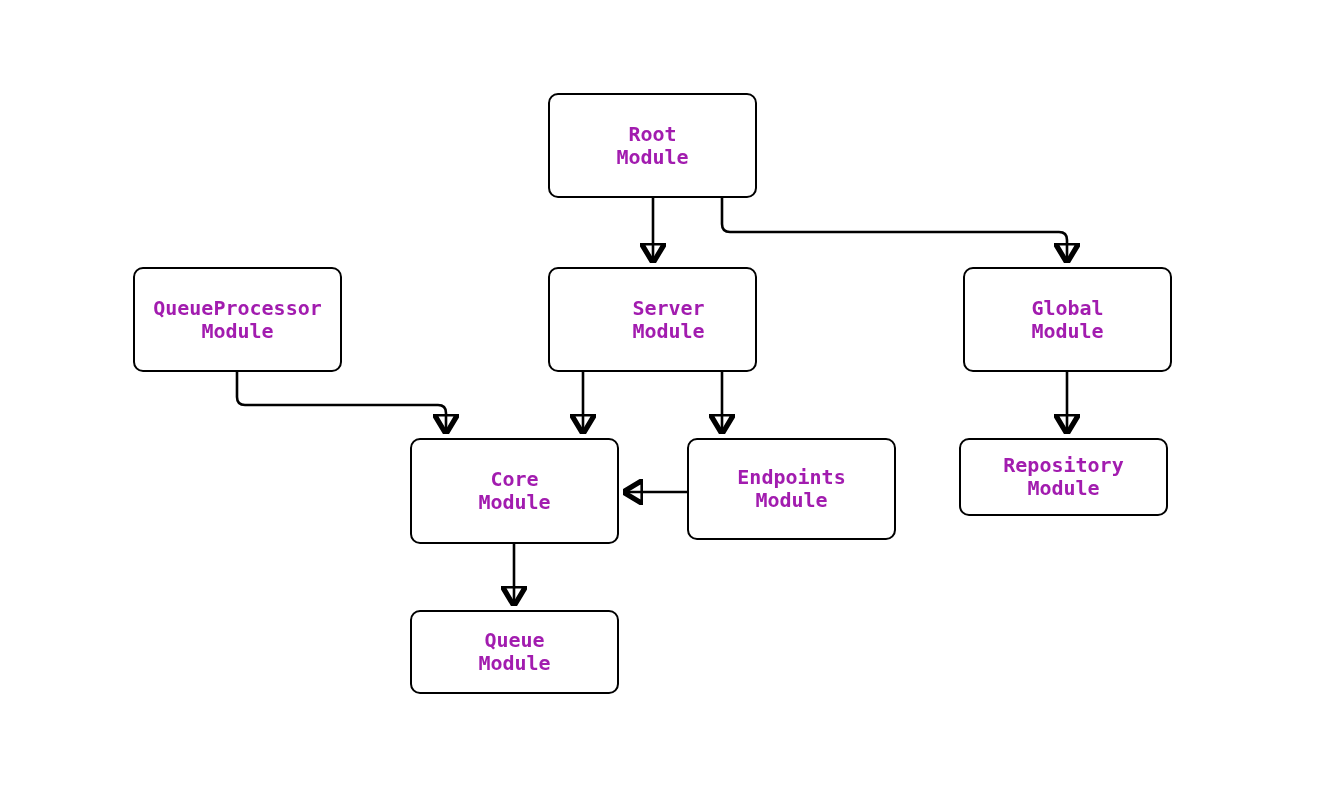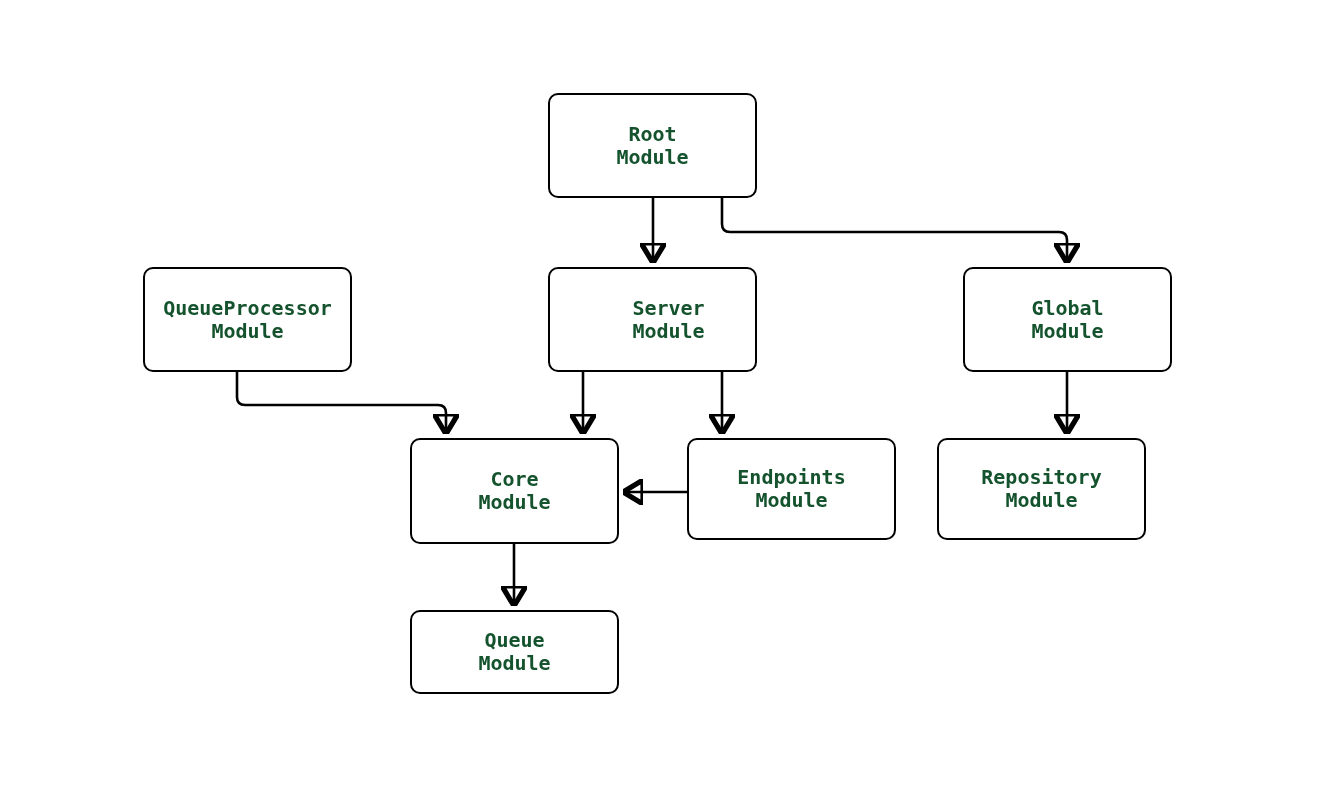--- a/index.html
+++ b/index.html
@@ -29,21 +29,21 @@
     background: #ffffff;
     border: 2.6px solid #000000;
     border-radius: 10px;
     display: flex;
     flex-direction: column;
     align-items: center;
     justify-content: center;
     font-weight: bold;
     font-size: 20px;
     line-height: 23px;
-    color: #14532d;
+    color: #a21caf;
     text-align: center;
   }
 </style>
 </head>
 <body>
 
 <div class="canvas">
 
   <svg class="edges-layer" width="1337" height="809" viewBox="0 0 1337 809" xmlns="http://www.w3.org/2000/svg">
     <defs>
@@ -59,21 +59,21 @@
     <path d="M687,492 H623" marker-end="url(#arrow)"></path>
     <path d="M1067,372 V434" marker-end="url(#arrow)"></path>
     <path d="M514,544 V606" marker-end="url(#arrow)"></path>
   </svg>
 
   <div class="node" style="left:548px; top:93px;">
     <span>Root</span>
     <span>Module</span>
   </div>
 
-  <div class="node" style="left:143px; top:267px;text-align:center;">
+  <div class="node" style="left:133px; top:267px;text-align:center;">
     <span>QueueProcessor</span>
     <span>Module</span>
   </div>
 
   <div class="node" style="left:548px; top:267px;padding-left:32px;">
     <span>Server</span>
     <span>Module</span>
   </div>
 
   <div class="node" style="left:963px; top:267px;align-items:center;">
@@ -84,21 +84,21 @@
   <div class="node" style="left:410px; top:438px; height:106px;">
     <span>Core</span>
     <span>Module</span>
   </div>
 
   <div class="node" style="left:687px; top:438px; height:102px;">
     <span>Endpoints</span>
     <span>Module</span>
   </div>
 
-  <div class="node" style="left:937px; top:438px; height:102px;">
+  <div class="node" style="left:959px; top:438px; height:78px;">
     <span>Repository</span>
     <span>Module</span>
   </div>
 
   <div class="node" style="left:410px; top:610px; height:84px;">
     <span>Queue</span>
     <span>Module</span>
   </div>
 
 </div>

